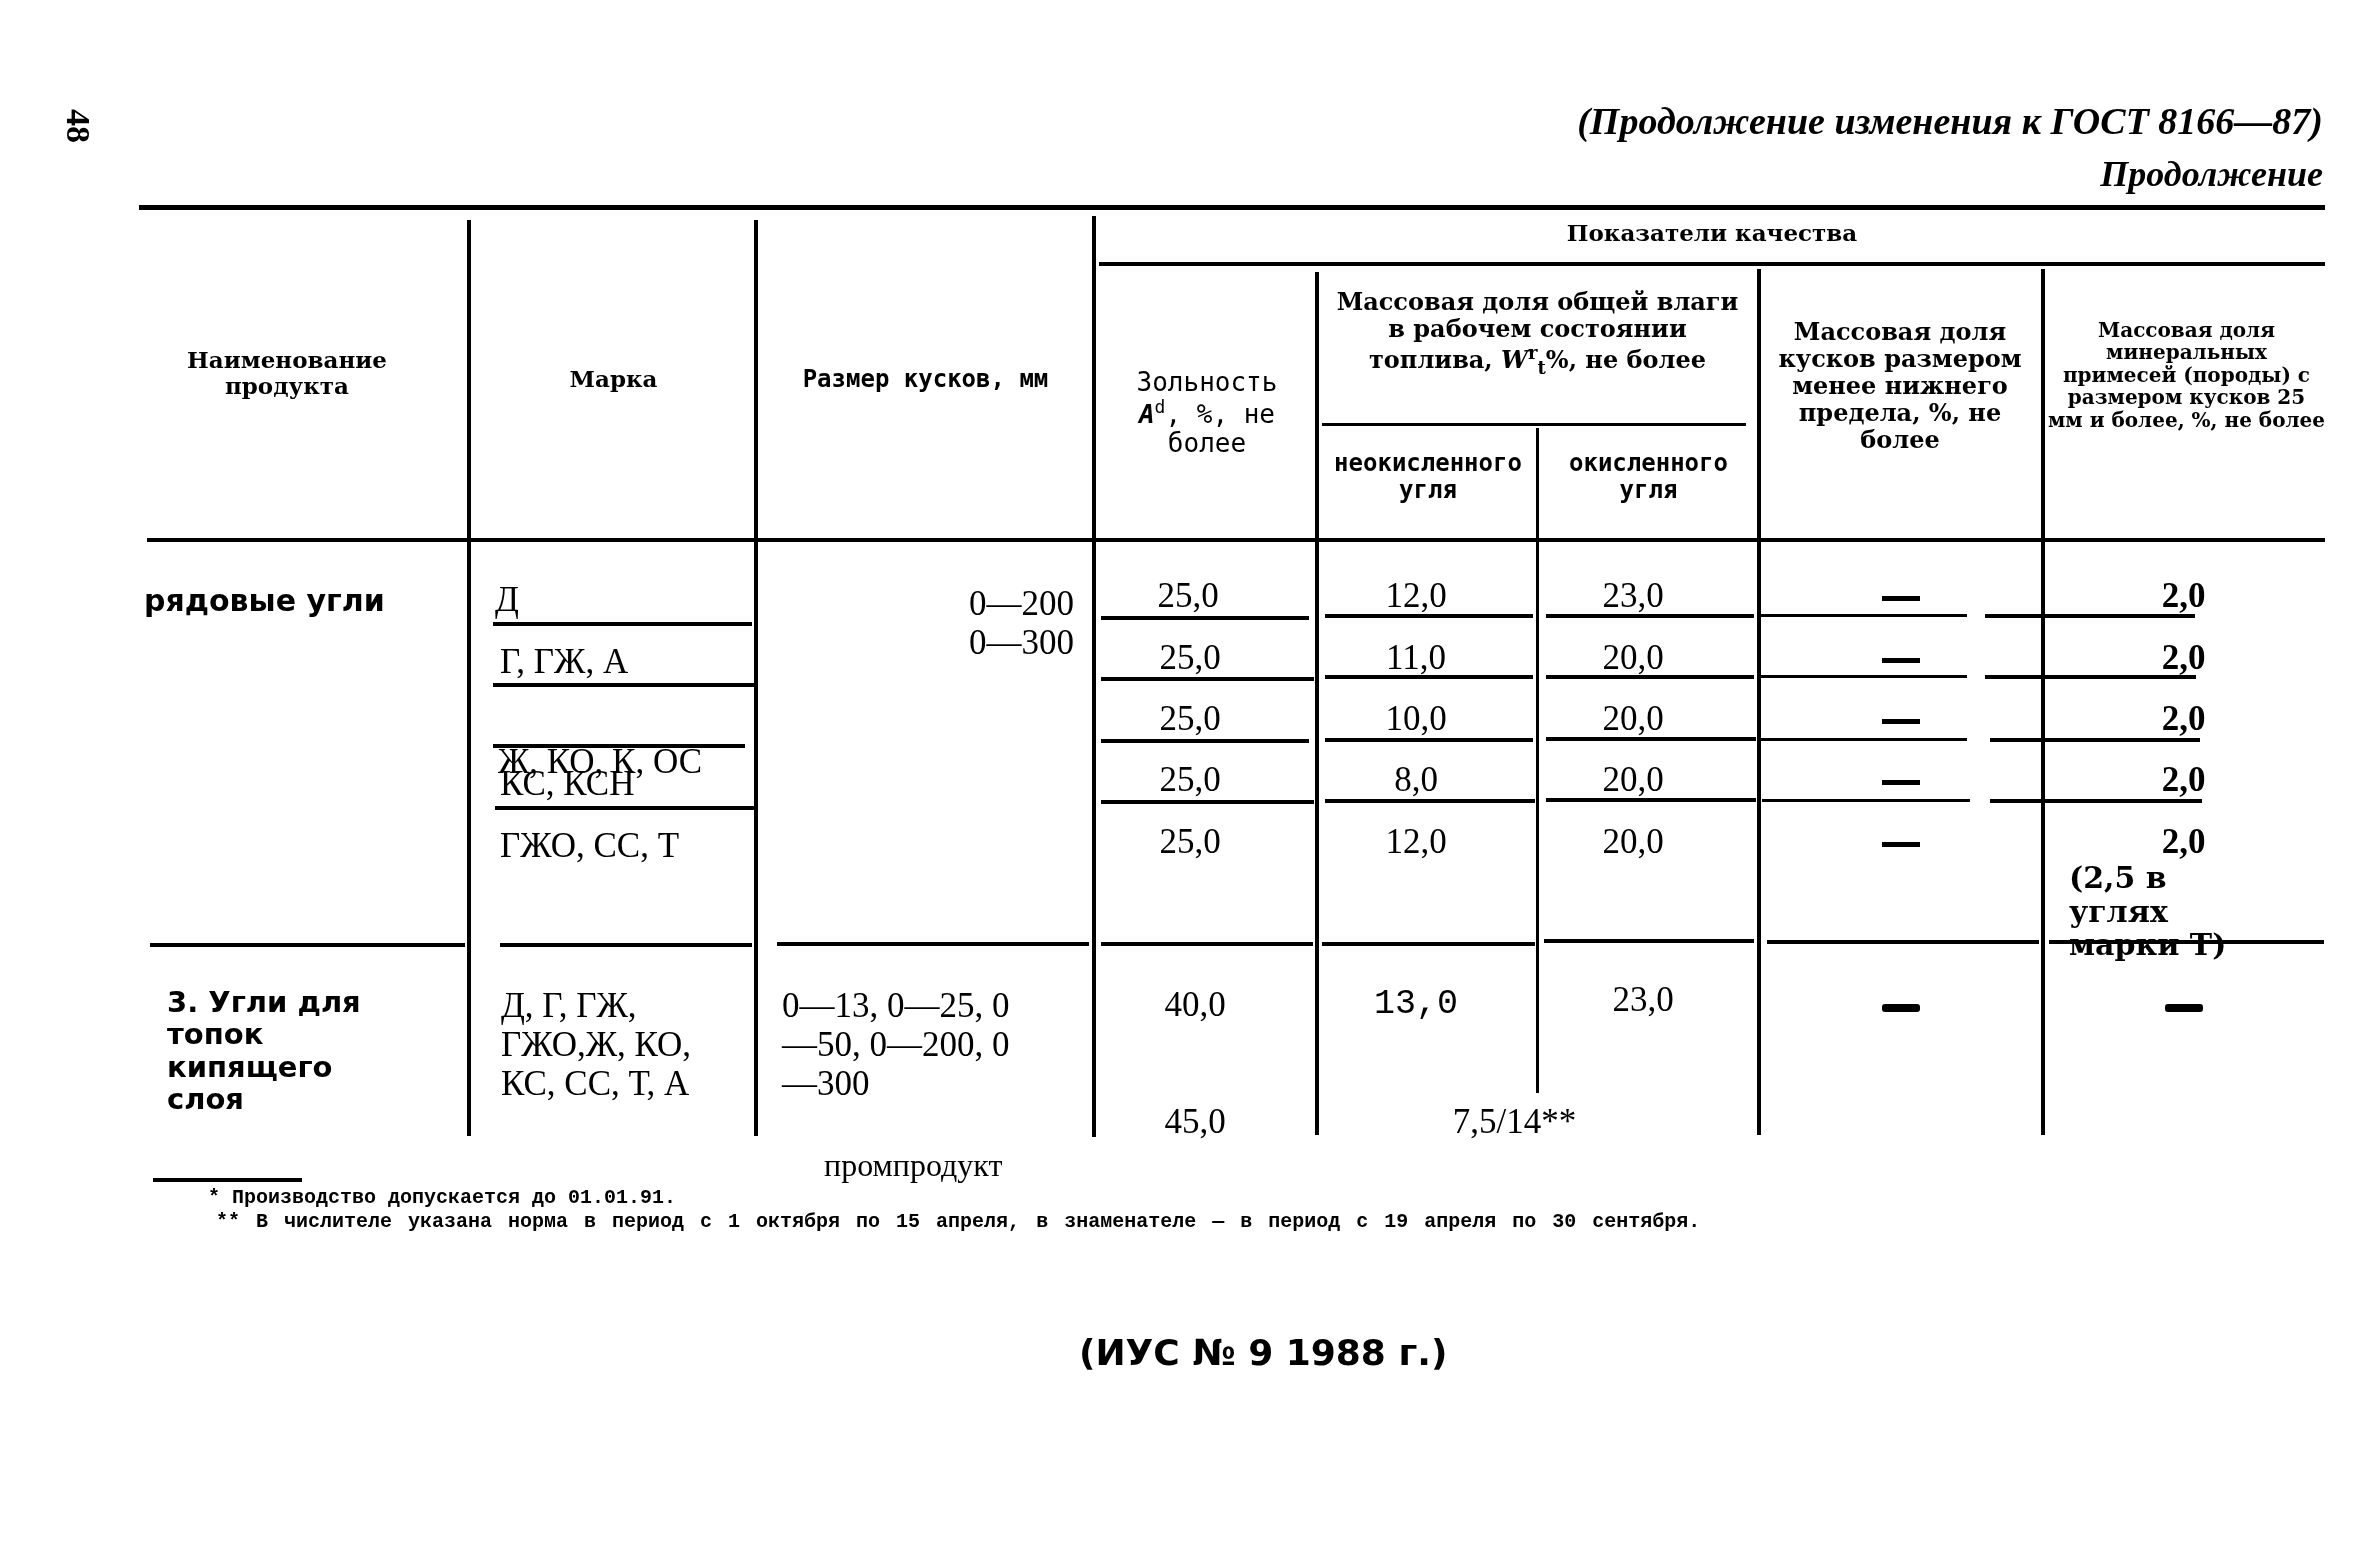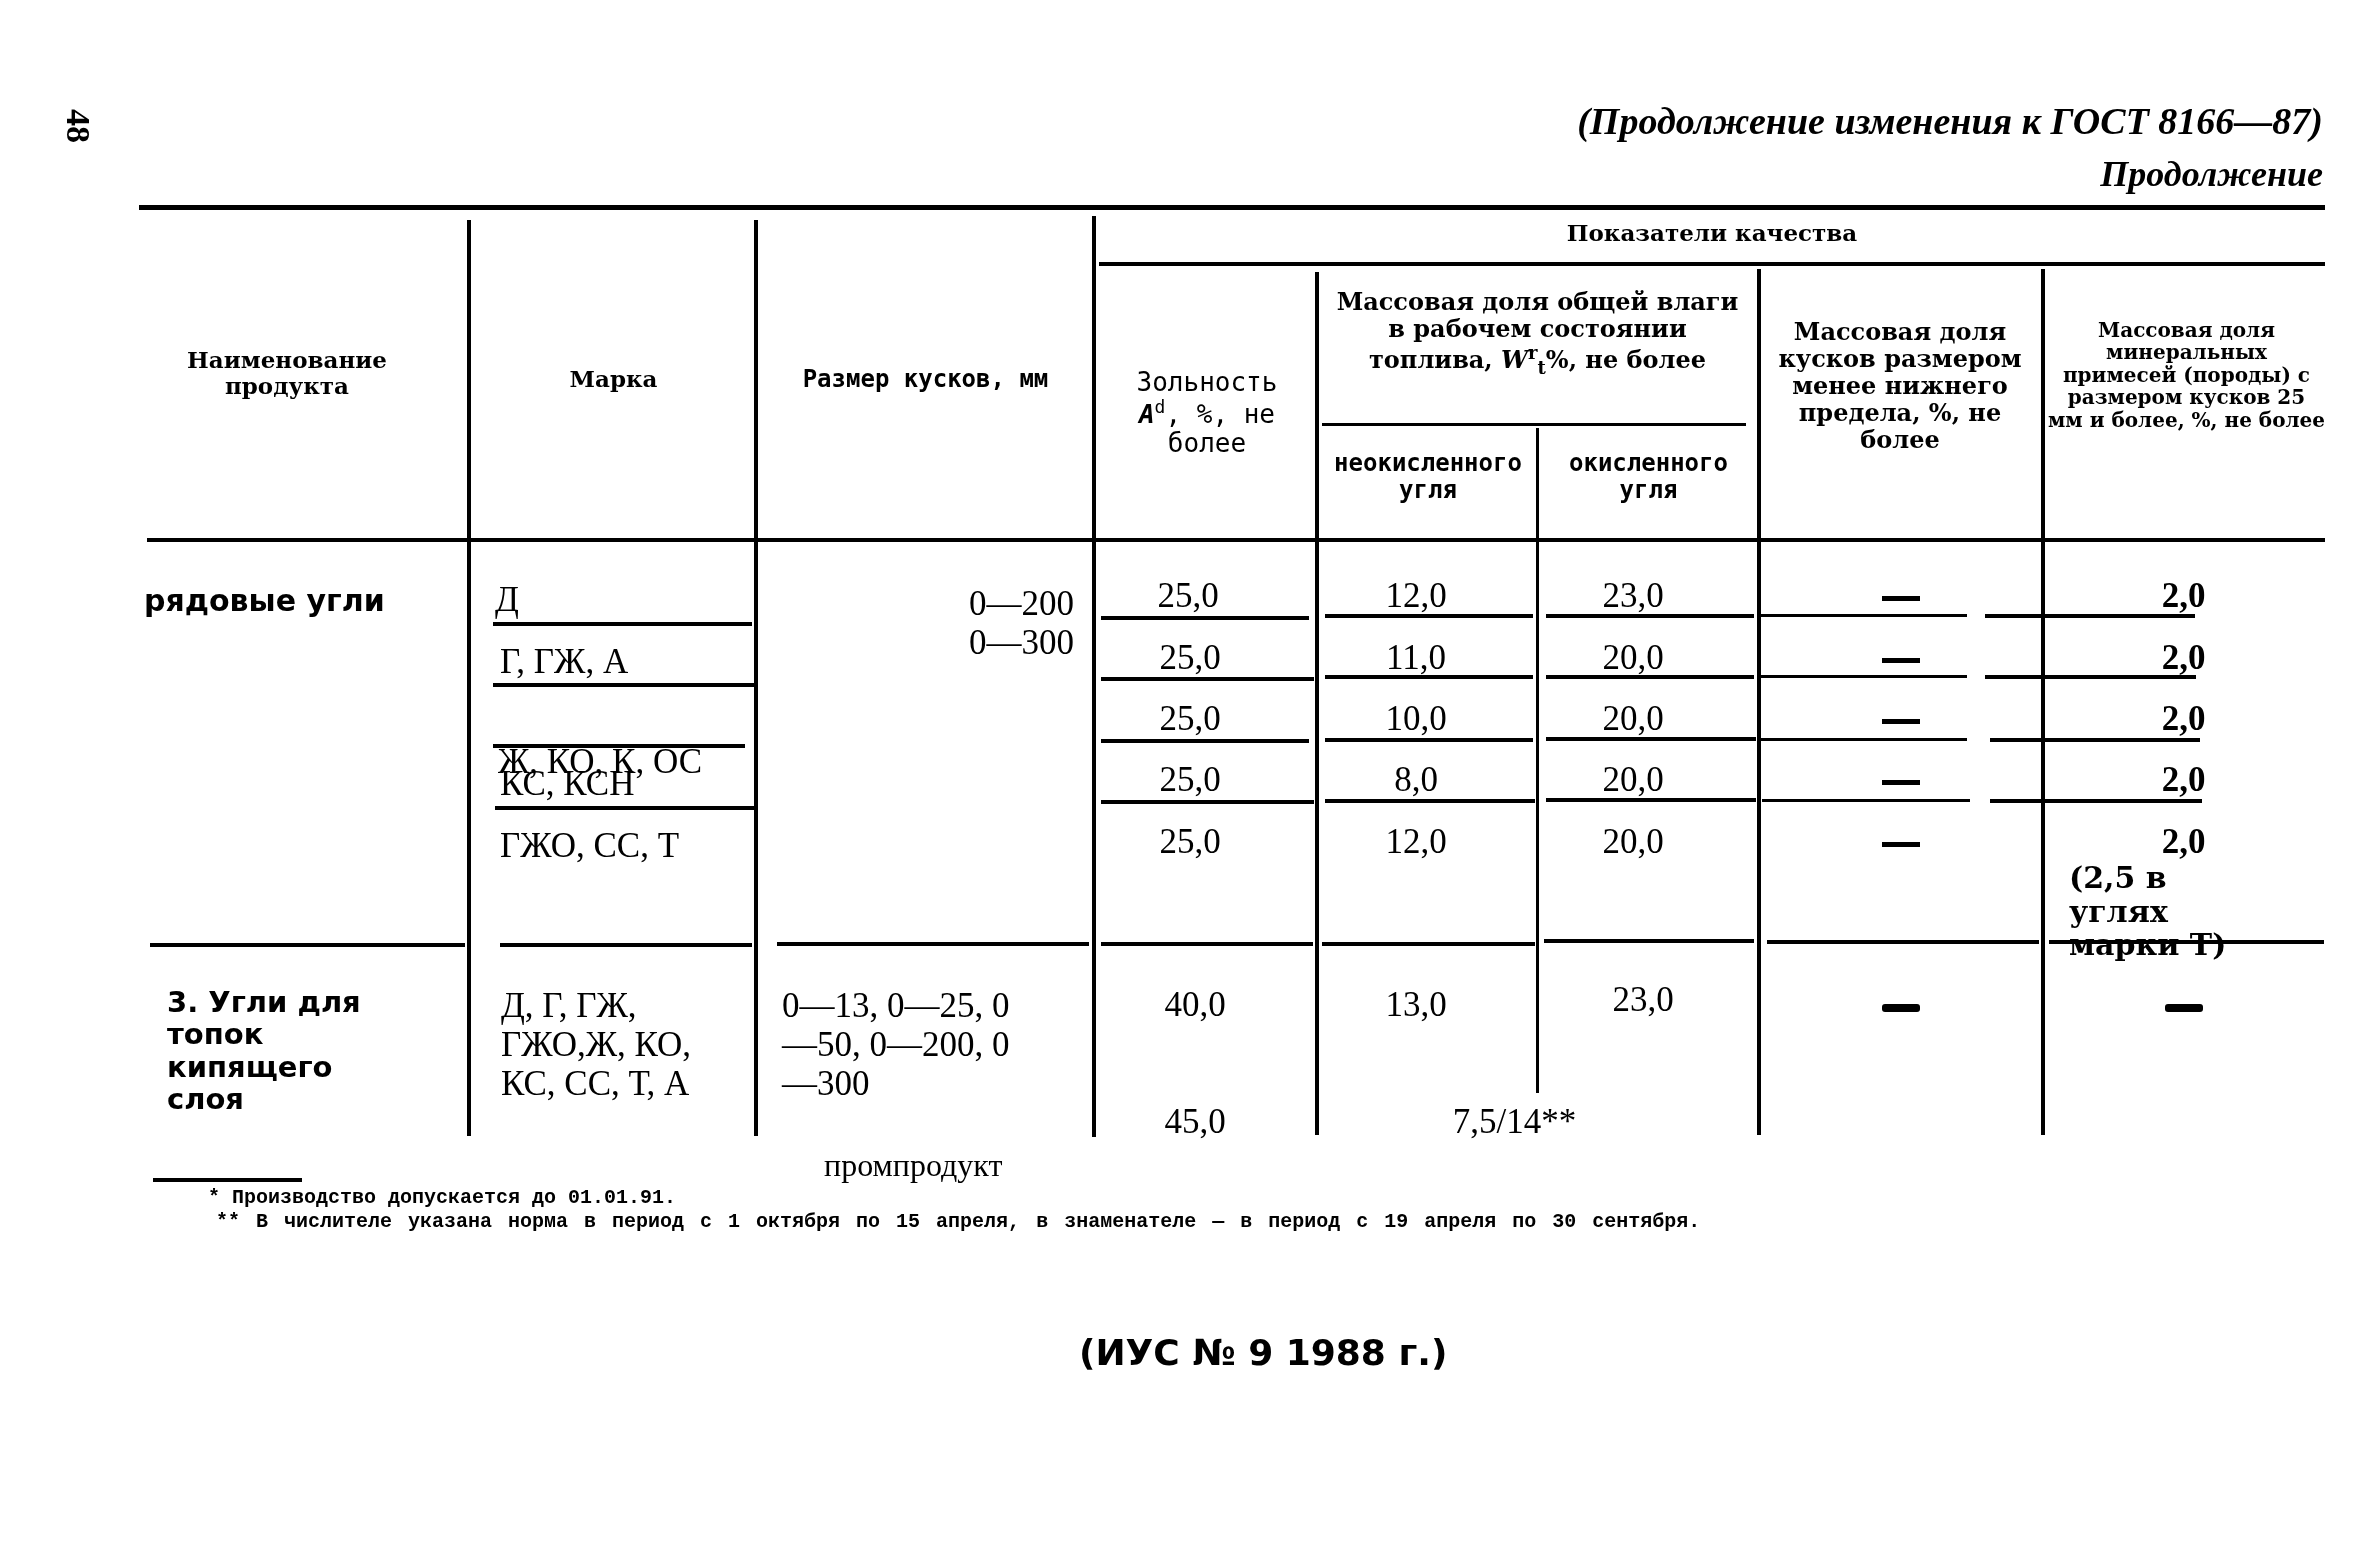--- a/index.html
+++ b/index.html
@@ -161,21 +161,21 @@
   </div>
 
   <div>
     <div class="cell val-b" style="left:147px; top:986px; width:243px; font-family:'DejaVu Sans',sans-serif; font-size:29px; text-align:left; padding-left:20px;">3. Угли для топок кипящего слоя</div>
     <div class="cell val left" style="left:501px; top:986px; width:238px;">Д, Г, ГЖ, ГЖО,Ж, КО, КС, СС, Т, А</div>
     <div class="cell val left" style="left:782px; top:986px; width:257px;">0—13, 0—25, 0—50, 0—200, 0—300</div>
     <div class="cell val left" style="left:784px; top:1148px; width:297px; font-size:32px;margin-left:40px;">промпродукт</div>
 
     <div class="cell val" style="left:1101px; top:985px; width:188px;">40,0</div>
     <div class="cell val" style="left:1101px; top:1102px; width:188px;">45,0</div>
-    <div class="cell val" style="left:1322px; top:985px; width:188px;">13,0</div>
+    <div class="cell val" style="left:1322px; top:985px; width:188px;font-family:Liberation Mono, monospace;">13,0</div>
     <div class="cell val" style="left:1544px; top:980px; width:198px;">23,0</div>
     <div class="cell val" style="left:1366px; top:1102px; width:297px;">7,5/14**</div>
     <div class="cell val" style="left:1762px; top:985px; width:277px;"><span class="dash" style="height:8px; border-radius:3px;"></span></div>
     <div class="cell val" style="left:2045px; top:985px; width:277px;"><span class="dash" style="height:8px; border-radius:3px;"></span></div>
   </div>
 </div>
 
 <div class="hline" style="left:153px; top:1178px; width:149px; height:4px;"></div>
 <div class="abs fn" style="top:1186px;">* Производство допускается до 01.01.91.</div>
 <div class="abs fn" style="top:1210px; left:216px; word-spacing:4px;">** В числителе указана норма в период с 1 октября по 15 апреля, в знаменателе — в период с 19 апреля по 30 сентября.</div>

